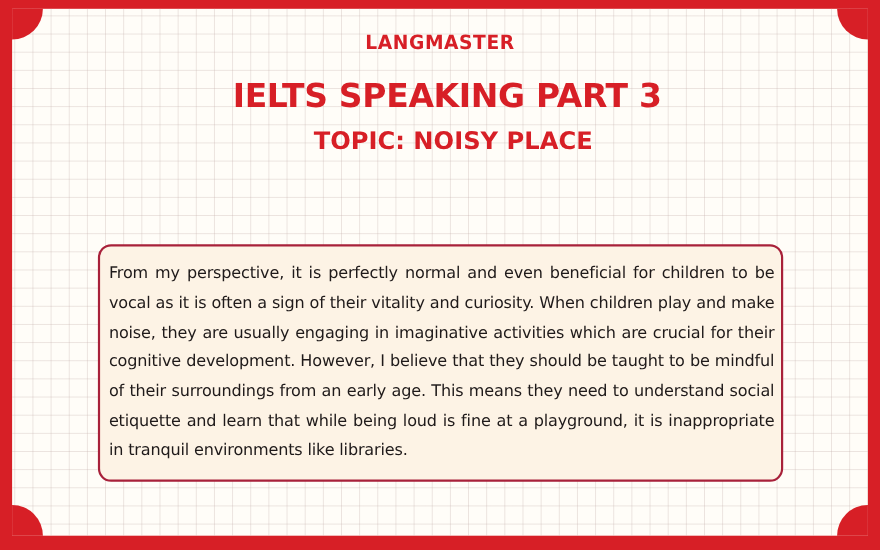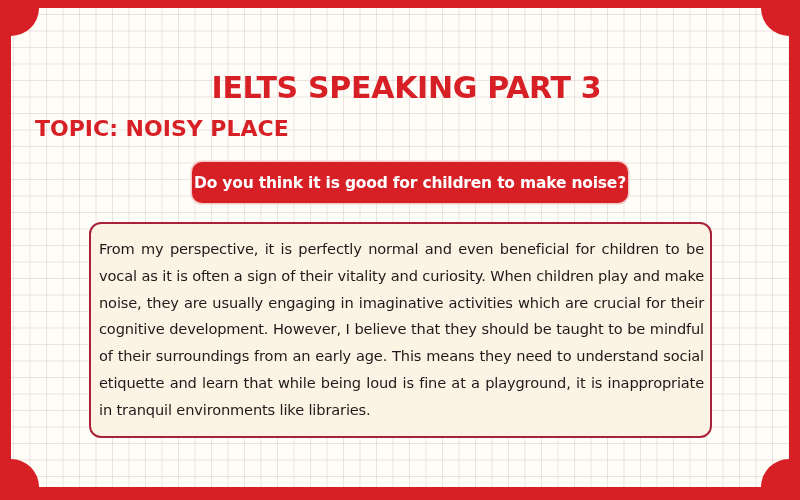--- a/index.html
+++ b/index.html
@@ -41,21 +41,21 @@
     .title {
       position: absolute; left: 13px; right: 0; top: 62px;
       text-align: center;
       color: #d71f26;
       font-weight: 900; font-size: 30px;
       font-family: "DejaVu Sans", sans-serif;
       letter-spacing: -0.3px;
     }
     .subtitle {
       position: absolute; left: 0; right: 0; top: 108px;
-      text-align: left;
+      text-align: center;
       color: #d71f26;
       font-weight: 900; font-size: 22px;
       font-family: "DejaVu Sans", sans-serif;
       padding-left: 24px;
     }
     .question {
       position: absolute;
       left: 181px; top: 154px; width: 436px; height: 41px;
       background: #d71f26;
       border-radius: 10px;
@@ -87,23 +87,21 @@
   </style>
 </head>
 <body>
 
 <div class="canvas">
   <div class="corner tl"></div>
   <div class="corner tr"></div>
   <div class="corner bl"></div>
   <div class="corner br"></div>
 
+  <div class="brand">LANGMASTER</div>
   <div class="title">IELTS SPEAKING PART 3</div>
   <div class="subtitle">TOPIC: NOISY PLACE</div>
 
-  <div class="question">
-    <span>Do you think it is good for children to make noise?</span>
-  </div>
 
   <div class="answer">
     <p>From my perspective, it is perfectly normal and even beneficial for children to be vocal as it is often a sign of their vitality and curiosity. When children play and make noise, they are usually engaging in imaginative activities which are crucial for their cognitive development. However, I believe that they should be taught to be mindful of their surroundings from an early age. This means they need to understand social etiquette and learn that while being loud is fine at a playground, it is inappropriate in tranquil environments like libraries.</p>
   </div>
 </div>
 
 </body></html>

